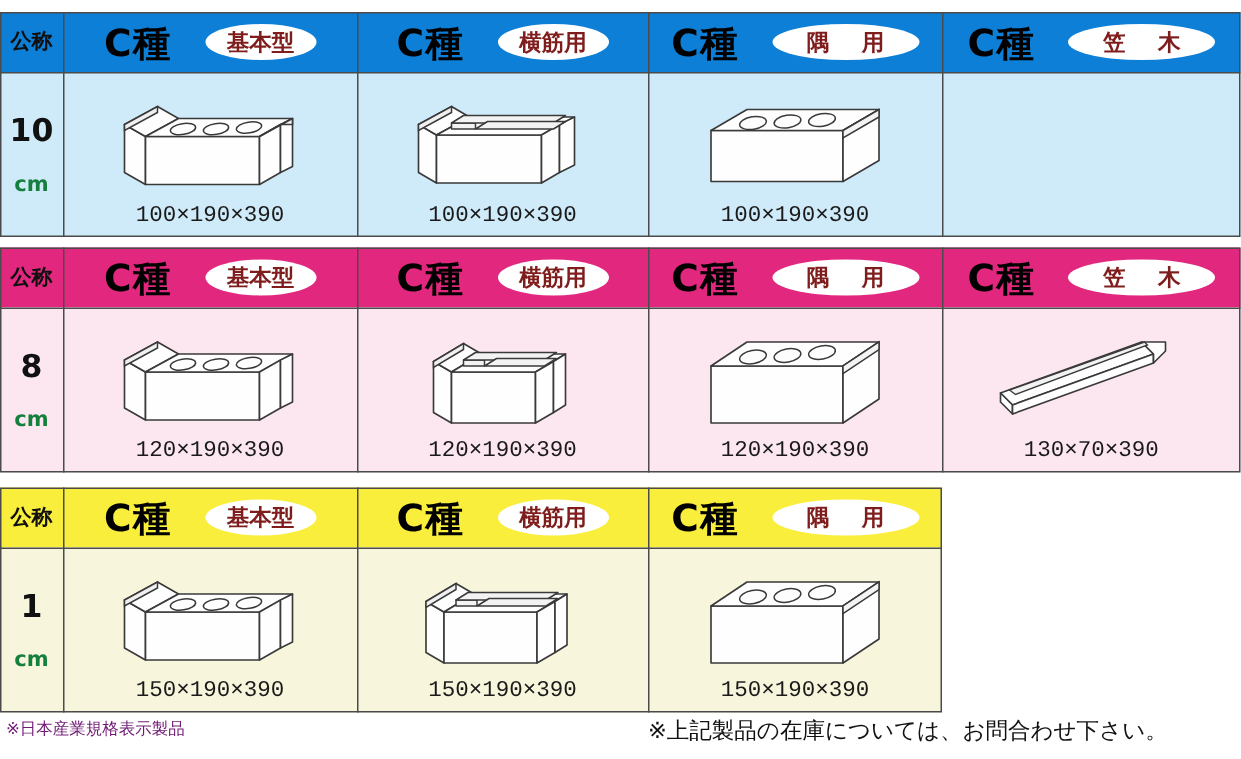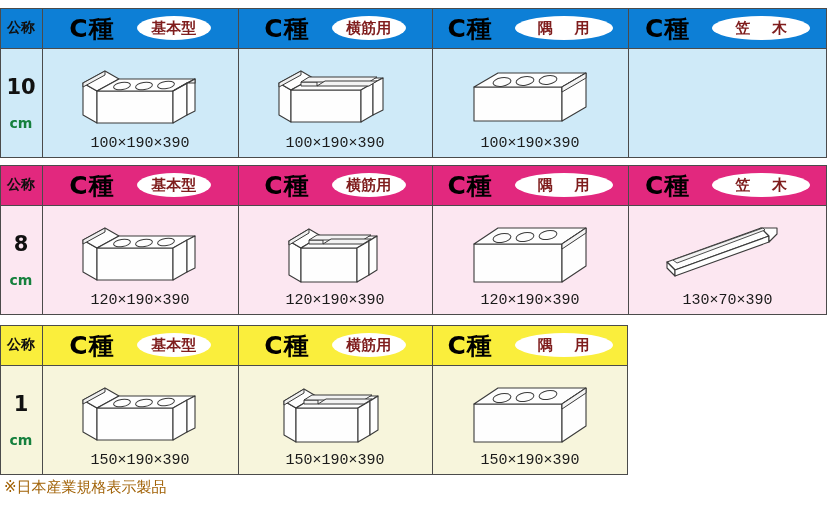--- a/index.html
+++ b/index.html
@@ -67,21 +67,21 @@
   }
   .nomnum{font-size:21px;font-weight:bold;color:#111;font-family:"DejaVu Sans","Liberation Sans",sans-serif;}
   .nomunit{font-size:14px;font-weight:bold;color:#15803d;margin-top:16px;font-family:"DejaVu Sans","Liberation Sans",sans-serif;}
 
   
   .vline{position:absolute;top:0;width:1px;background:#4b4b4b;}
   .hline{position:absolute;left:0;height:1px;background:#4b4b4b;}
 
   
   .footer{position:absolute;left:0;top:478px;width:827px;height:28px;}
-  .foot-l{position:absolute;left:4px;top:0;font-size:15px;color:#a16207;
+  .foot-l{position:absolute;left:4px;top:0;font-size:11px;color:#701a75;
     font-family:"DejaVu Sans","Liberation Sans",sans-serif;}
   .foot-r{position:absolute;left:432px;top:0;font-size:15px;color:#111;
     font-family:"DejaVu Sans","Liberation Sans",sans-serif;}
 
   svg{display:block;}
 </style>
 </head>
 <body>
 
 <div class="page">
@@ -443,15 +443,16 @@
     <div style="position: absolute; left: 0px; top: 0px; width: 628px; height: 150px; box-sizing: border-box; border: 1px solid rgb(75, 75, 75); pointer-events: none;"></div>
         <div class="hline" style="position: absolute; left: 0px; top: 40px; width: 628px; height: 1px; background: rgb(75, 75, 75);"></div>
         <div class="vline" style="position: absolute; left: 42px; top: 0px; width: 1px; height: 150px; background: rgb(75, 75, 75);"></div>
         <div class="vline" style="position: absolute; left: 238px; top: 0px; width: 1px; height: 150px; background: rgb(75, 75, 75);"></div>
         <div class="vline" style="position: absolute; left: 432px; top: 0px; width: 1px; height: 150px; background: rgb(75, 75, 75);"></div>
       </div>
   </div>
 
   <div class="footer">
     <div class="foot-l">※日本産業規格表示製品</div>
+    <div class="foot-r">※上記製品の在庫については、お問合わせ下さい。</div>
   </div>
 
 </div>
 
 </body></html>

